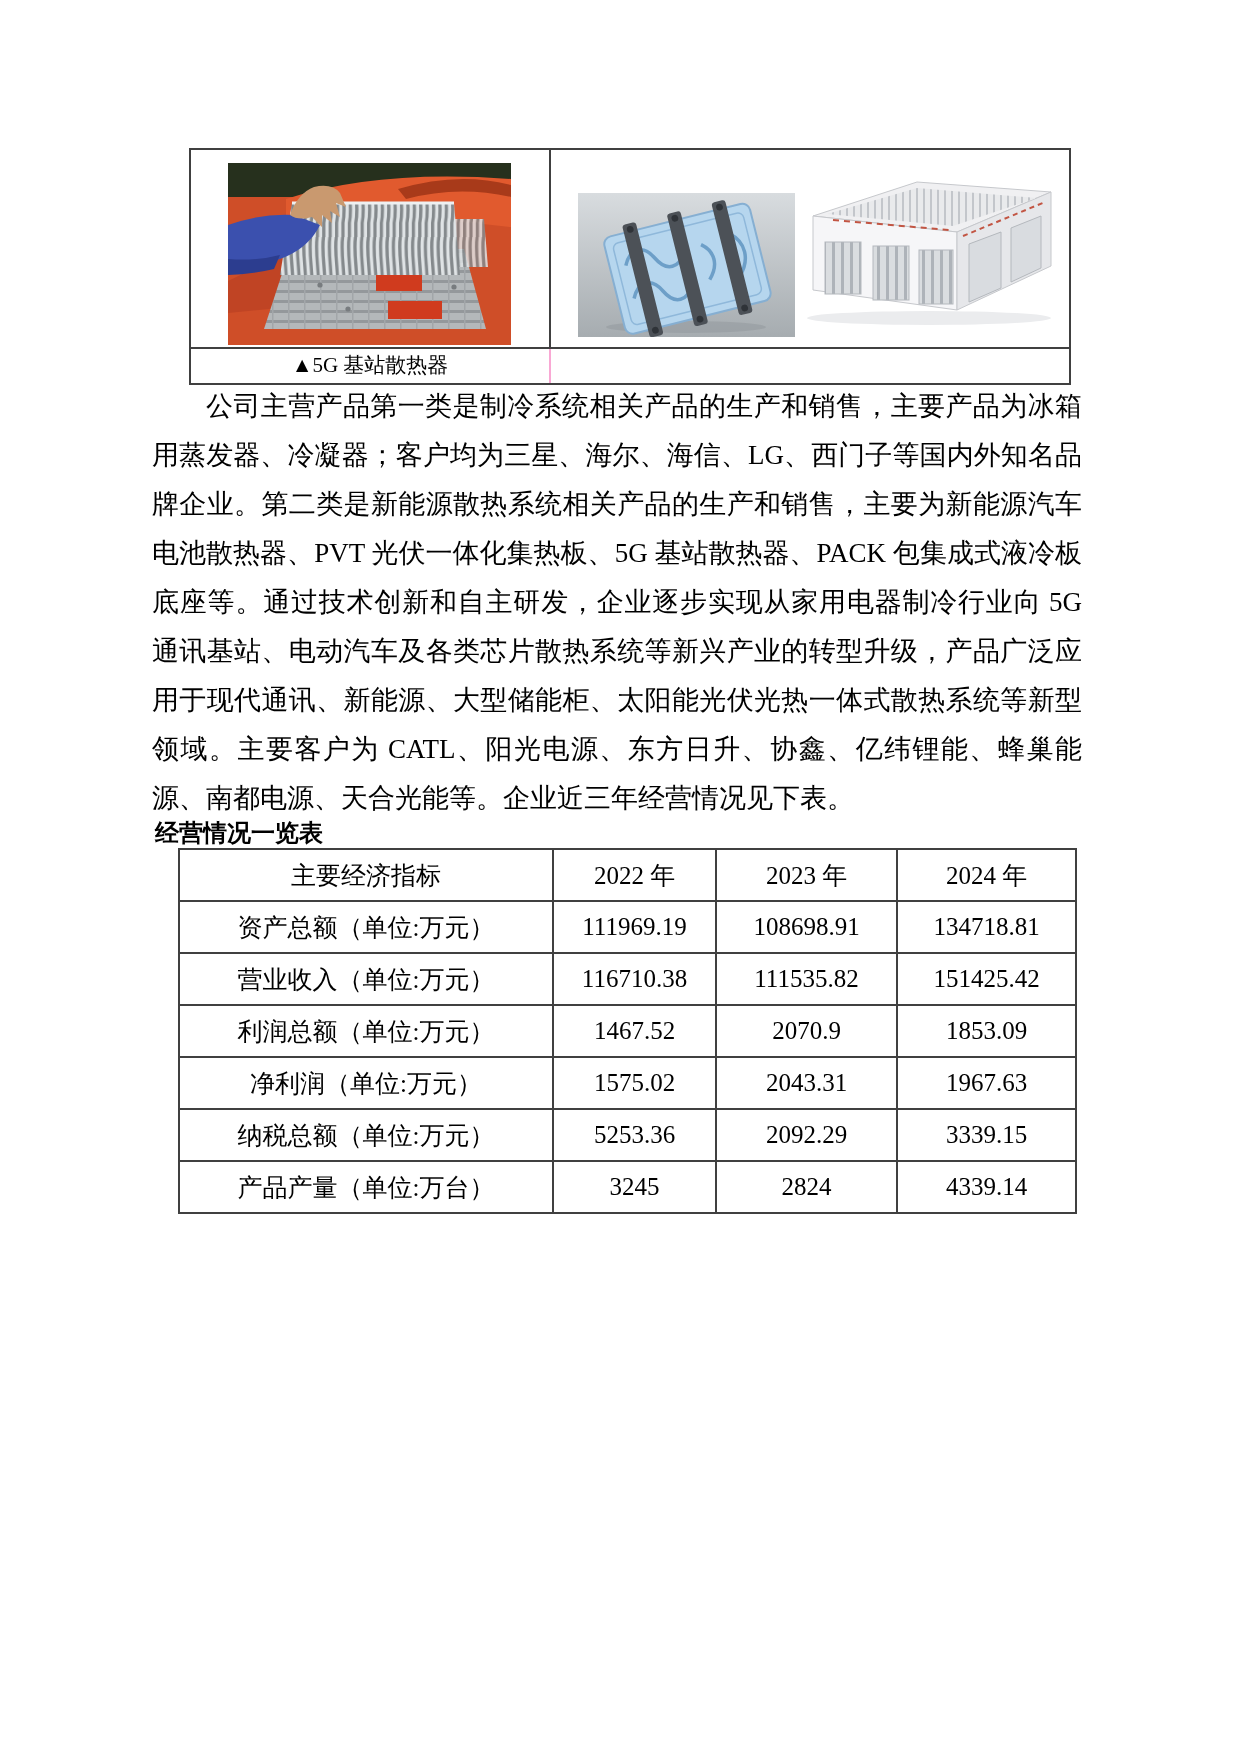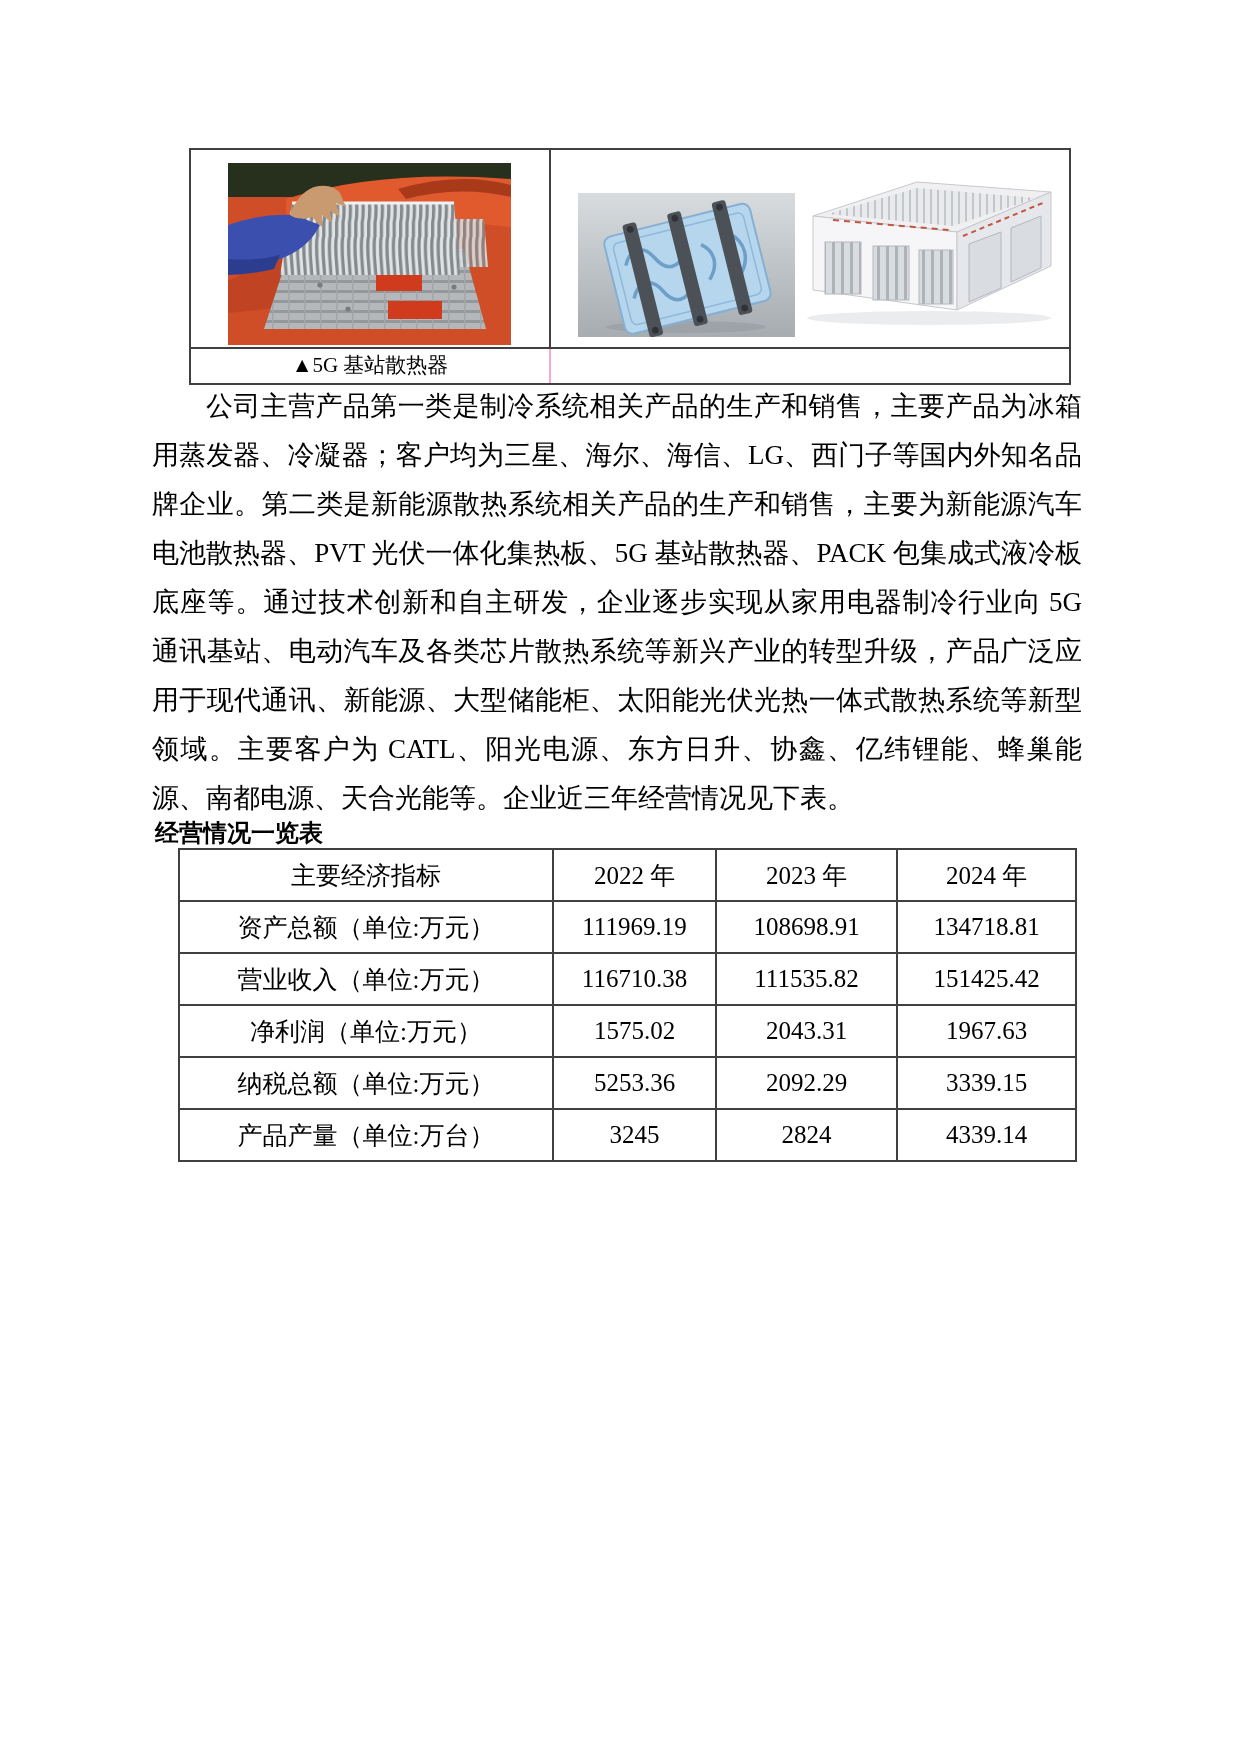--- a/index.html
+++ b/index.html
@@ -183,20 +183,26 @@
         <td>108698.91</td>
         <td>134718.81</td>
       </tr>
       <tr>
         <td>营业收入（单位:万元）</td>
         <td>116710.38</td>
         <td>111535.82</td>
         <td>151425.42</td>
       </tr>
       <tr>
+        <td>利润总额（单位:万元）</td>
+        <td>1467.52</td>
+        <td>2070.9</td>
+        <td>1853.09</td>
+      </tr>
+      <tr>
         <td>净利润（单位:万元）</td>
         <td>1575.02</td>
         <td>2043.31</td>
         <td>1967.63</td>
       </tr>
       <tr>
         <td>纳税总额（单位:万元）</td>
         <td>5253.36</td>
         <td>2092.29</td>
         <td>3339.15</td>

